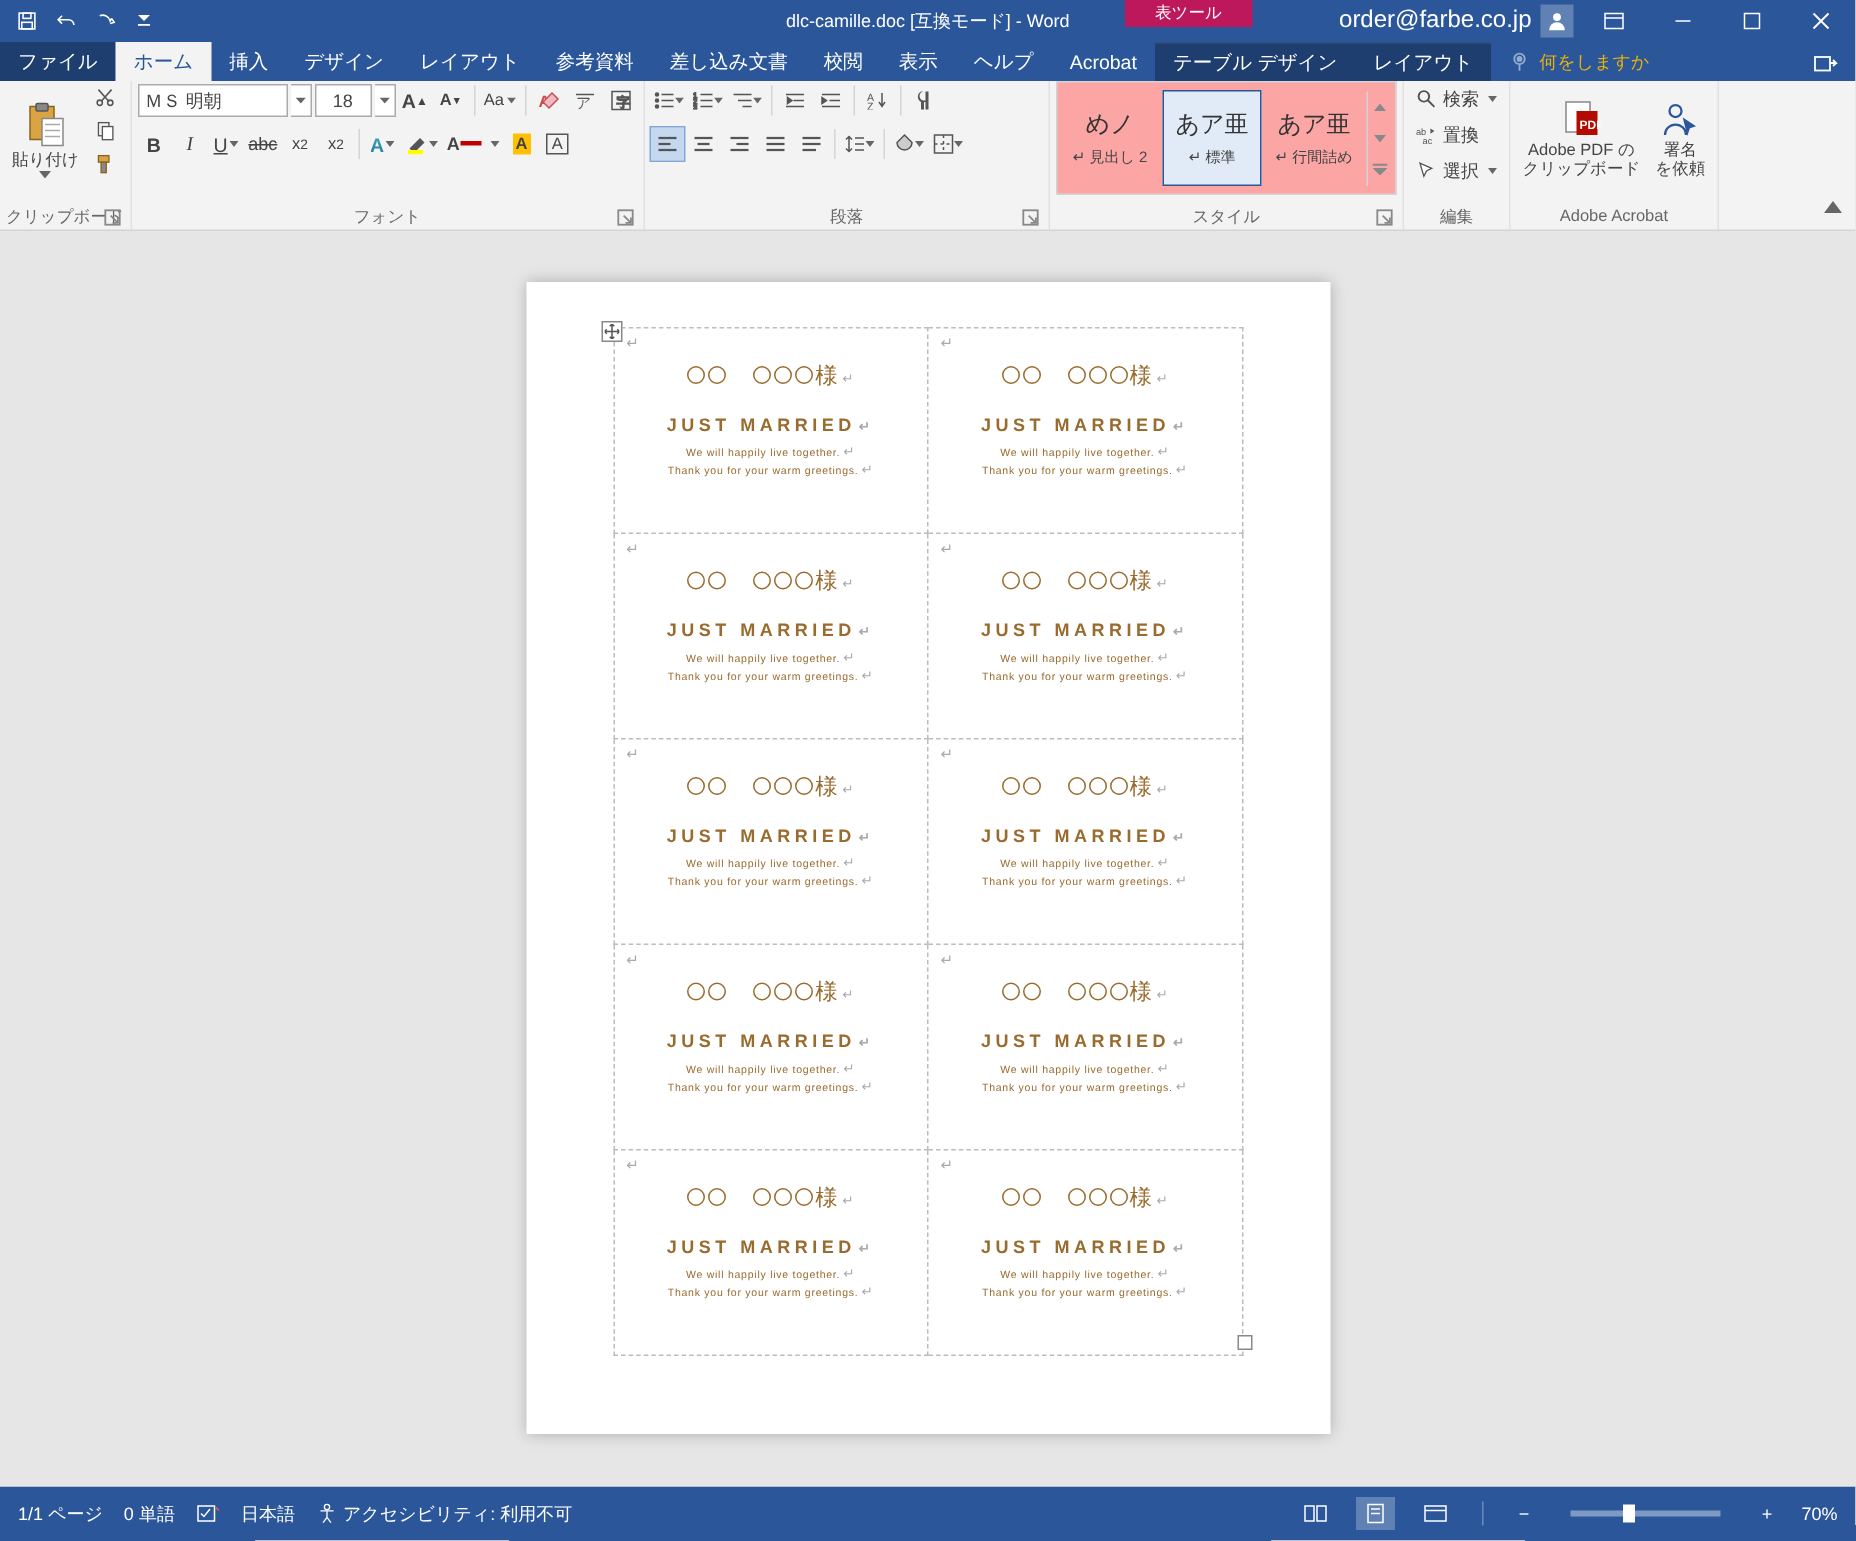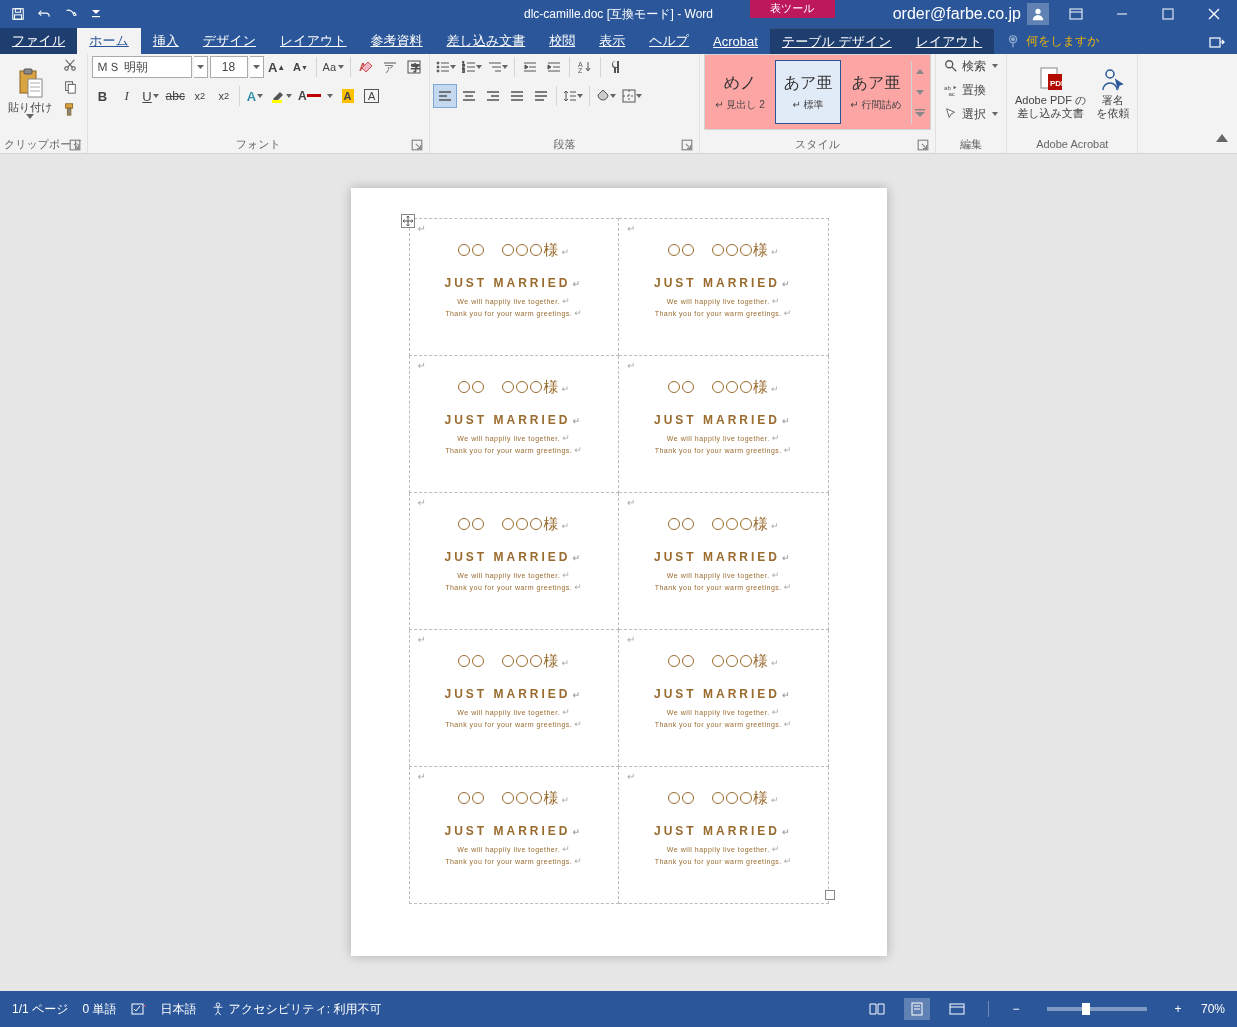--- a/index.html
+++ b/index.html
@@ -11,21 +11,21 @@
 .qat-btn { width: 24px; height: 24px; display: flex; align-items: center; justify-content: center; color: #fff; cursor: pointer; }
 .title-center { position: absolute; left: 50%; transform: translateX(-50%); white-space: nowrap; }
 .title-right { margin-left: auto; display: flex; align-items: center; gap: 0; padding-right: 0; }
 .user-email { font-size: 16px; padding: 0 6px; }
 .user-avatar { width: 22px; height: 22px; background: rgba(255,255,255,0.25); display:flex; align-items:center; justify-content:center; margin-right: 4px;}
 .win-btn { width: 46px; height: 28px; display: flex; align-items: center; justify-content: center; color: #fff; }
 .context-tab { position:absolute; left:750px; top:0; font-size:11px; background:#be185d; height:18px; padding:1px 20px; color:#fff;}
 
 
 .ribbon-tabs { height: 26px; background: #2b579a; display: flex; align-items: stretch; color: #fff; font-size: 13px; }
-.rtab { padding: 0 12px; display: flex; align-items: center; cursor: pointer; white-space: nowrap; text-decoration: underline; }
+.rtab { padding: 0 12px; display: flex; align-items: center; cursor: pointer; white-space: nowrap; }
 .rtab.file { background: #1e3e70; }
 .rtab.active { background: #f3f3f3; color: #2b579a; }
 .rtab.context { background: #1e3e70; border-top: 1px solid rgba(255,255,255,0.1); }
 .tell-me { display: flex; align-items: center; gap: 6px; padding: 0 12px; color: #eab308; font-size: 12px; }
 .tell-me svg { opacity:0.7;}
 .share { margin-left: auto; padding: 0 12px; display: flex; align-items: center; }
 
 
 .ribbon { height: 100px; background: #f3f3f3; border-bottom: 1px solid #d4d4d4; display: flex; font-size: 11px; color: #444; }
 .group { display: flex; flex-direction: column; border-right: 1px solid #e1e1e1; padding: 0 4px 0; }
@@ -545,21 +545,21 @@
 
   <div class="group">
     <div class="group-body">
       <div class="big-btn">
         <svg width="26" height="26" viewBox="0 0 26 26">
             <rect x="3" y="2" width="16" height="20" fill="#fff" stroke="#888"></rect>
             <rect x="10" y="8" width="14" height="16" fill="#b30b00"></rect>
             <text x="12" y="20" font-size="8" fill="#fff" font-weight="bold">PDF</text>
           </svg>
         <div class="lbl" style="white-space:pre-line">Adobe PDF の
-差し込み文書</div>
+クリップボード</div>
       </div>
       <div class="big-btn">
         <svg width="26" height="26" viewBox="0 0 26 26" fill="none" stroke="#2b579a" stroke-width="1.5">
             <circle cx="10" cy="8" r="4"></circle>
             <path d="M3 24a7 7 0 0114 0"></path>
             <path d="M16 14l6 4-3 1-1 3z" fill="#2b579a"></path>
           </svg>
         <div class="lbl" style="white-space:pre-line">署名
 を依頼</div>
       </div>

